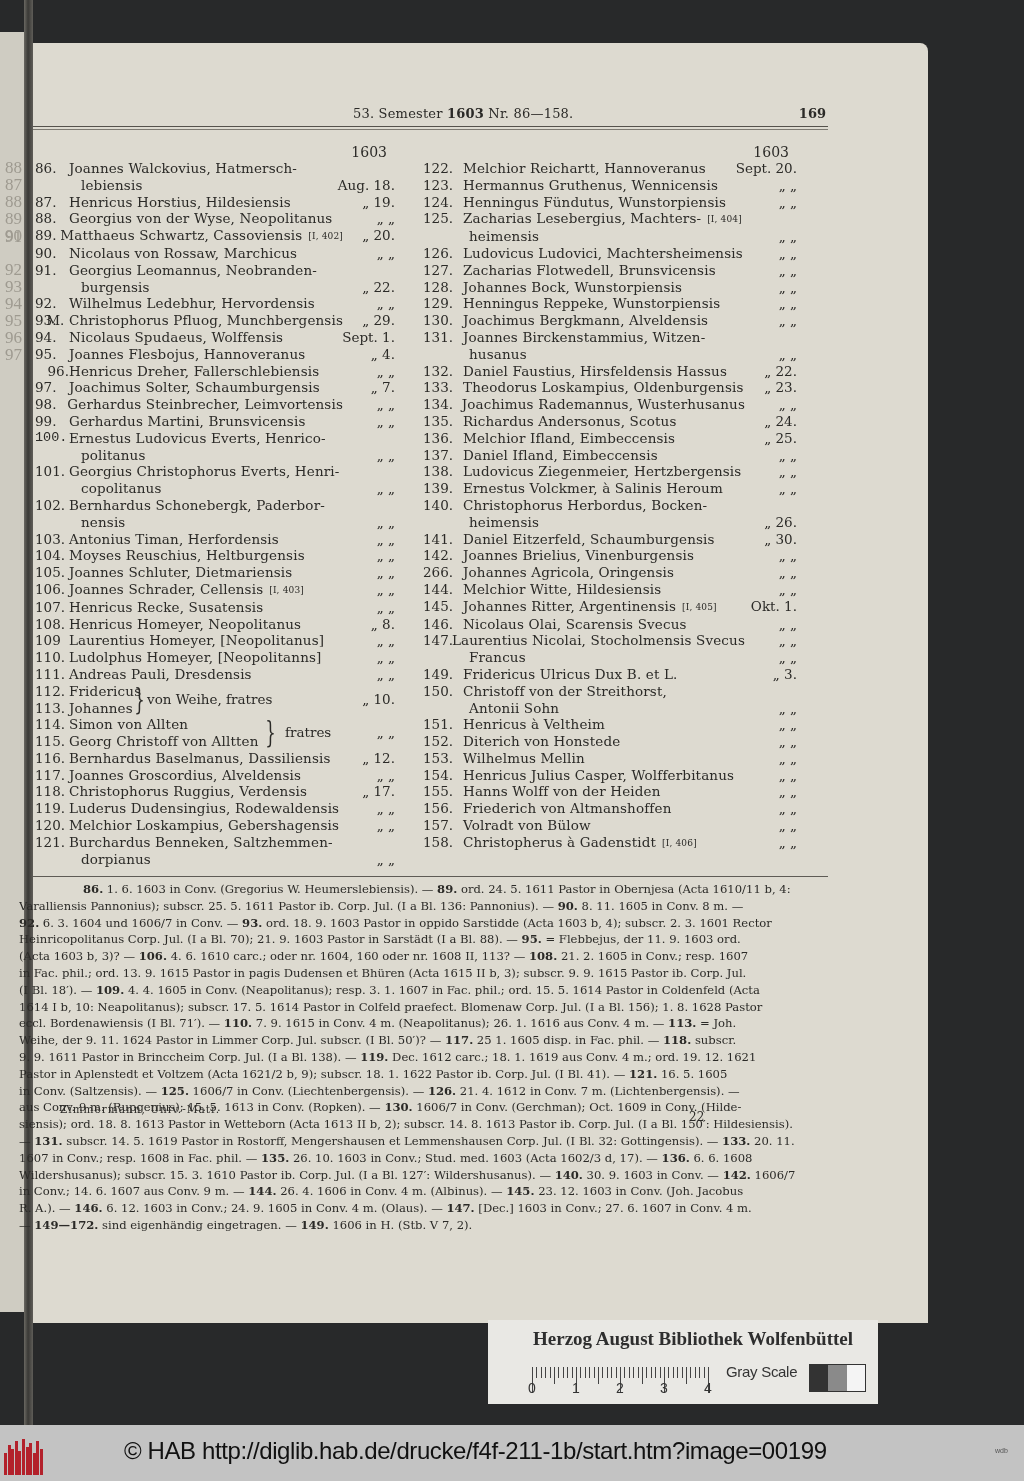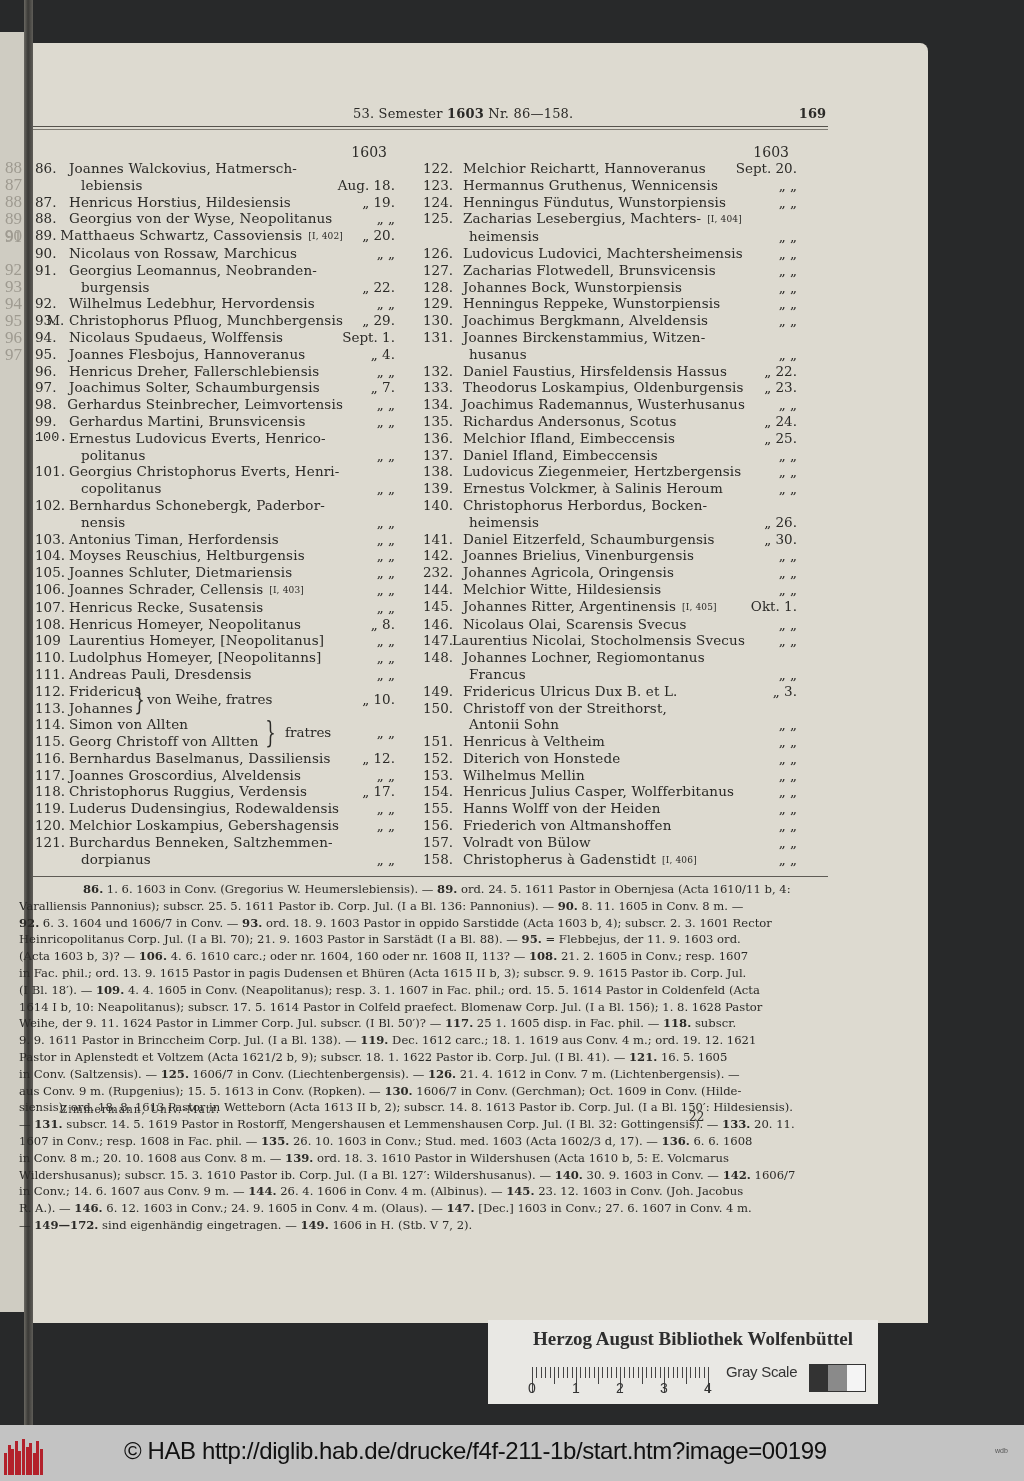--- a/index.html
+++ b/index.html
@@ -217,21 +217,21 @@
       </div>
       <div>
         <div class="entry">
           <span class="num" style="width: 34px;">95.</span>
           <span class="txt">Joannes Flesbojus, Hannoveranus</span>
           <span class="date">„ 4.</span>
         </div>
       </div>
       <div>
         <div class="entry">
-          <span class="num" style="width: 34px;">96.</span>
+          <span class="num" style="width: 34px; text-align: right;">96.</span>
           <span class="txt">Henricus Dreher, Fallerschlebiensis</span>
           <span class="date">„ „</span>
         </div>
       </div>
       <div>
         <div class="entry">
           <span class="num" style="width: 34px;">97.</span>
           <span class="txt">Joachimus Solter, Schaumburgensis</span>
           <span class="date">„ 7.</span>
         </div>
@@ -569,21 +569,21 @@
       </div>
       <div>
         <div class="entry">
           <span class="num" style="width: 40px;">142.</span>
           <span class="txt">Joannes Brielius, Vinenburgensis</span>
           <span class="date">„ „</span>
         </div>
       </div>
       <div>
         <div class="entry">
-          <span class="num" style="width: 40px;">232.</span>
+          <span class="num" style="width: 40px;">266.</span>
           <span class="txt">Johannes Agricola, Oringensis</span>
           <span class="date">„ „</span>
         </div>
       </div>
       <div>
         <div class="entry">
           <span class="num" style="width: 40px;">144.</span>
           <span class="txt">Melchior Witte, Hildesiensis</span>
           <span class="date">„ „</span>
         </div>
@@ -603,24 +603,20 @@
         </div>
       </div>
       <div>
         <div class="entry">
           <span class="num" style="width: 40px;">147.</span>
           <span class="txt">Laurentius Nicolai, Stocholmensis Svecus</span>
           <span class="date">„ „</span>
         </div>
       </div>
       <div>
-        <div class="entry">
-          <span class="num" style="width: 40px;">148.</span>
-          <span class="txt">Johannes Lochner, Regiomontanus</span>
-        </div>
         <div class="entry">
           <span class="txt cont">Francus</span>
           <span class="date">„ „</span>
         </div>
       </div>
       <div>
         <div class="entry">
           <span class="num" style="width: 40px;">149.</span>
           <span class="txt">Fridericus Ulricus Dux B. et L.</span>
           <span class="date">„ 3.</span>
@@ -697,29 +693,29 @@
   <div class="rule2"></div>
   <div class="notes" id="notes">
       <p class="first"><b>86.</b> 1. 6. 1603 in Conv. (Gregorius W. Heumerslebiensis). — <b>89.</b> ord. 24. 5. 1611 Pastor in Obernjesa (Acta 1610/11 b, 4:</p>
       <p>Varalliensis Pannonius); subscr. 25. 5. 1611 Pastor ib. Corp. Jul. (I a Bl. 136: Pannonius). — <b>90.</b> 8. 11. 1605 in Conv. 8 m. —</p>
       <p><b>92.</b> 6. 3. 1604 und 1606/7 in Conv. — <b>93.</b> ord. 18. 9. 1603 Pastor in oppido Sarstidde (Acta 1603 b, 4); subscr. 2. 3. 1601 Rector</p>
       <p>Heinricopolitanus Corp. Jul. (I a Bl. 70); 21. 9. 1603 Pastor in Sarstädt (I a Bl. 88). — <b>95.</b> = Flebbejus, der 11. 9. 1603 ord.</p>
       <p>(Acta 1603 b, 3)? — <b>106.</b> 4. 6. 1610 carc.; oder nr. 1604, 160 oder nr. 1608 II, 113? — <b>108.</b> 21. 2. 1605 in Conv.; resp. 1607</p>
       <p>in Fac. phil.; ord. 13. 9. 1615 Pastor in pagis Dudensen et Bhüren (Acta 1615 II b, 3); subscr. 9. 9. 1615 Pastor ib. Corp. Jul.</p>
       <p>(I Bl. 18′). — <b>109.</b> 4. 4. 1605 in Conv. (Neapolitanus); resp. 3. 1. 1607 in Fac. phil.; ord. 15. 5. 1614 Pastor in Coldenfeld (Acta</p>
       <p>1614 I b, 10: Neapolitanus); subscr. 17. 5. 1614 Pastor in Colfeld praefect. Blomenaw Corp. Jul. (I a Bl. 156); 1. 8. 1628 Pastor</p>
+      <p>eccl. Bordenawiensis (I Bl. 71′). — <b>110.</b> 7. 9. 1615 in Conv. 4 m. (Neapolitanus); 26. 1. 1616 aus Conv. 4 m. — <b>113.</b> = Joh.</p>
       <p>Weihe, der 9. 11. 1624 Pastor in Limmer Corp. Jul. subscr. (I Bl. 50′)? — <b>117.</b> 25 1. 1605 disp. in Fac. phil. — <b>118.</b> subscr.</p>
       <p>9. 9. 1611 Pastor in Brinccheim Corp. Jul. (I a Bl. 138). — <b>119.</b> Dec. 1612 carc.; 18. 1. 1619 aus Conv. 4 m.; ord. 19. 12. 1621</p>
       <p>Pastor in Aplenstedt et Voltzem (Acta 1621/2 b, 9); subscr. 18. 1. 1622 Pastor ib. Corp. Jul. (I Bl. 41). — <b>121.</b> 16. 5. 1605</p>
       <p>in Conv. (Saltzensis). — <b>125.</b> 1606/7 in Conv. (Liechtenbergensis). — <b>126.</b> 21. 4. 1612 in Conv. 7 m. (Lichtenbergensis). —</p>
       <p>aus Conv. 9 m. (Rupgenius); 15. 5. 1613 in Conv. (Ropken). — <b>130.</b> 1606/7 in Conv. (Gerchman); Oct. 1609 in Conv. (Hilde-</p>
       <p>siensis); ord. 18. 8. 1613 Pastor in Wetteborn (Acta 1613 II b, 2); subscr. 14. 8. 1613 Pastor ib. Corp. Jul. (I a Bl. 150′: Hildesiensis).</p>
       <p>— <b>131.</b> subscr. 14. 5. 1619 Pastor in Rostorff, Mengershausen et Lemmenshausen Corp. Jul. (I Bl. 32: Gottingensis). — <b>133.</b> 20. 11.</p>
       <p>1607 in Conv.; resp. 1608 in Fac. phil. — <b>135.</b> 26. 10. 1603 in Conv.; Stud. med. 1603 (Acta 1602/3 d, 17). — <b>136.</b> 6. 6. 1608</p>
-      <p>in Conv. 8 m.; 20. 10. 1608 aus Conv. 8 m. — <b>139.</b> ord. 18. 3. 1610 Pastor in Wildershusen (Acta 1610 b, 5: E. Volcmarus</p>
       <p>Wildershusanus); subscr. 15. 3. 1610 Pastor ib. Corp. Jul. (I a Bl. 127′: Wildershusanus). — <b>140.</b> 30. 9. 1603 in Conv. — <b>142.</b> 1606/7</p>
       <p>in Conv.; 14. 6. 1607 aus Conv. 9 m. — <b>144.</b> 26. 4. 1606 in Conv. 4 m. (Albinus). — <b>145.</b> 23. 12. 1603 in Conv. (Joh. Jacobus</p>
       <p>R. A.). — <b>146.</b> 6. 12. 1603 in Conv.; 24. 9. 1605 in Conv. 4 m. (Olaus). — <b>147.</b> [Dec.] 1603 in Conv.; 27. 6. 1607 in Conv. 4 m.</p>
       <p>— <b>149—172.</b> sind eigenhändig eingetragen. — <b>149.</b> 1606 in H. (Stb. V 7, 2).</p>
     </div>
 
   <div class="signature">Zimmermann, Univ.-Matr.</div>
   <div class="sheet-number">22</div>
 </div>
 

